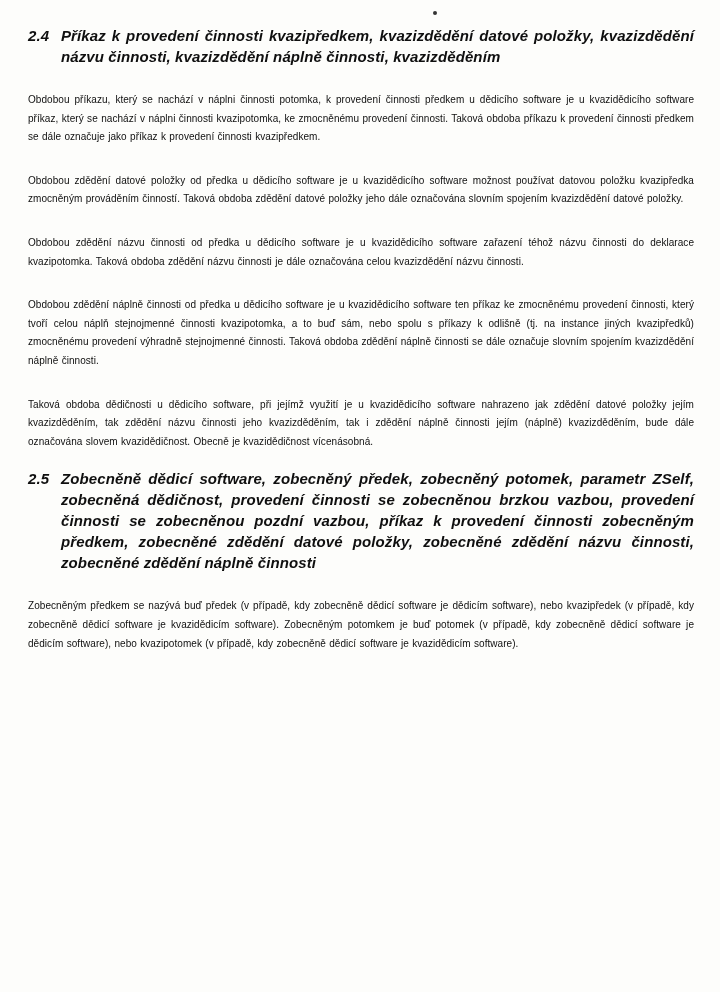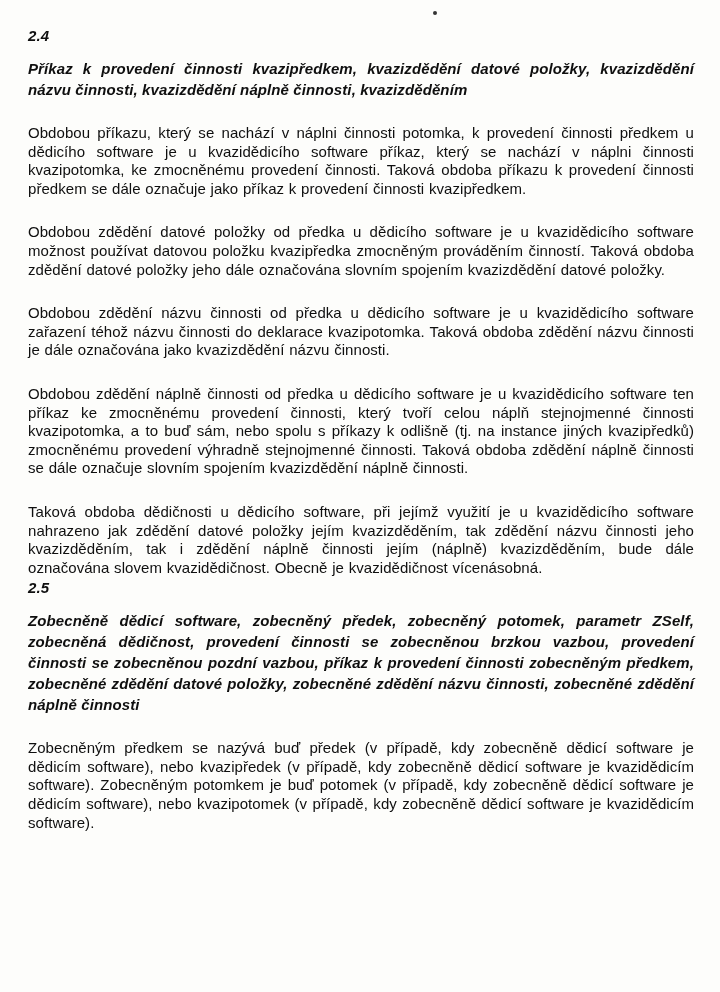--- a/index.html
+++ b/index.html
@@ -38,54 +38,53 @@
   }
   .heading {
     display: flex;
     align-items: flex-start;
     font-size: 15px;
     line-height: 21px;
     font-weight: bold;
     font-style: italic;
     letter-spacing: .1px;
     margin-bottom: 24px;
-    flex-direction: column;
   }
   .heading .hnum {
     flex: 0 0 33px;
   }
   .heading .htext {
     flex: 1 1 auto;
     text-align: justify;
   }
   .para {
-    font-size: 15px;
+    font-size: 10px;
     line-height: 18.6px;
     text-align: justify;
     margin-bottom: 25px;
     letter-spacing: .05px;
     word-spacing: .5px;
   }
-  .section-25 .heading { margin-top: 0; }
+  .section-25 .heading { margin-top: 17px; }
   .para:last-child { margin-bottom: 0; }
 </style>
 </head>
 <body>
 
 <div class="page">
   <span class="scan-dot"></span>
 
   <section class="section-24">
     <h2 class="heading">
       <span class="hnum">2.4</span>
       <span class="htext">Příkaz k provedení činnosti kvazipředkem, kvazizdědění datové položky, kvazizdědění názvu činnosti, kvazizdědění náplně činnosti, kvazizděděním</span>
     </h2>
     <p class="para">Obdobou příkazu, který se nachází v náplni činnosti potomka, k provedení činnosti předkem u dědicího software je u kvazidědicího software příkaz, který se nachází v náplni činnosti kvazipotomka, ke zmocněnému provedení činnosti. Taková obdoba příkazu k provedení činnosti předkem se dále označuje jako příkaz k provedení činnosti kvazipředkem.</p>
     <p class="para">Obdobou zdědění datové položky od předka u dědicího software je u kvazidědicího software možnost používat datovou položku kvazipředka zmocněným prováděním činností. Taková obdoba zdědění datové položky jeho dále označována slovním spojením kvazizdědění datové položky.</p>
-    <p class="para">Obdobou zdědění názvu činnosti od předka u dědicího software je u kvazidědicího software zařazení téhož názvu činnosti do deklarace kvazipotomka. Taková obdoba zdědění názvu činnosti je dále označována jako kvazizdědění názvu činnosti.</p>
+    <p class="para">Obdobou zdědění názvu činnosti od předka u dědicího software je u kvazidědicího software zařazení téhož názvu činnosti do deklarace kvazipotomka. Taková obdoba zdědění názvu činnosti je dále označována celou kvazizdědění názvu činnosti.</p>
     <p class="para">Obdobou zdědění náplně činnosti od předka u dědicího software je u kvazidědicího software ten příkaz ke zmocněnému provedení činnosti, který tvoří celou náplň stejnojmenné činnosti kvazipotomka, a to buď sám, nebo spolu s příkazy k odlišně (tj. na instance jiných kvazipředků) zmocněnému provedení výhradně stejnojmenné činnosti. Taková obdoba zdědění náplně činnosti se dále označuje slovním spojením kvazizdědění náplně činnosti.</p>
     <p class="para">Taková obdoba dědičnosti u dědicího software, při jejímž využití je u kvazidědicího software nahrazeno jak zdědění datové položky jejím kvazizděděním, tak zdědění názvu činnosti jeho kvazizděděním, tak i zdědění náplně činnosti jejím (náplně) kvazizděděním, bude dále označována slovem kvazidědičnost. Obecně je kvazidědičnost vícenásobná.</p>
   </section>
 
   <section class="section-25">
     <h2 class="heading">
       <span class="hnum">2.5</span>
       <span class="htext">Zobecněně dědicí software, zobecněný předek, zobecněný potomek, parametr ZSelf, zobecněná dědičnost, provedení činnosti se zobecněnou brzkou vazbou, provedení činnosti se zobecněnou pozdní vazbou, příkaz k provedení činnosti zobecněným předkem, zobecněné zdědění datové položky, zobecněné zdědění názvu činnosti, zobecněné zdědění náplně činnosti</span>
     </h2>
     <p class="para">Zobecněným předkem se nazývá buď předek (v případě, kdy zobecněně dědicí software je dědicím software), nebo kvazipředek (v případě, kdy zobecněně dědicí software je kvazidědicím software). Zobecněným potomkem je buď potomek (v případě, kdy zobecněně dědicí software je dědicím software), nebo kvazipotomek (v případě, kdy zobecněně dědicí software je kvazidědicím software).</p>

